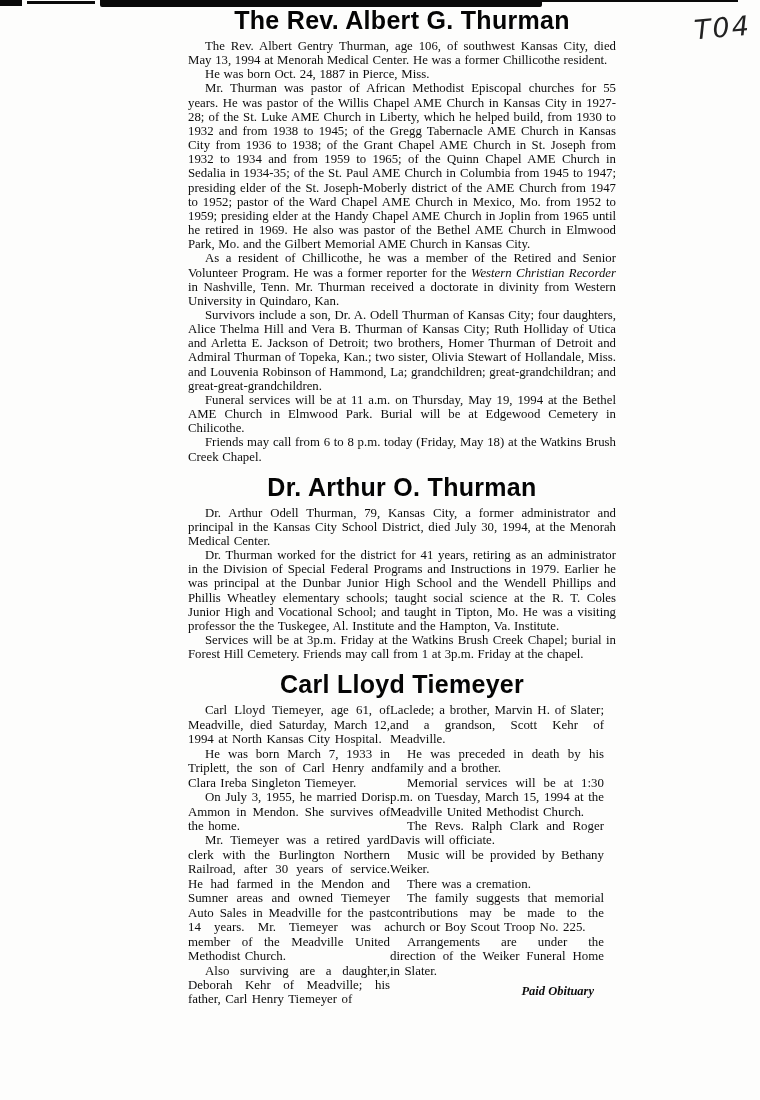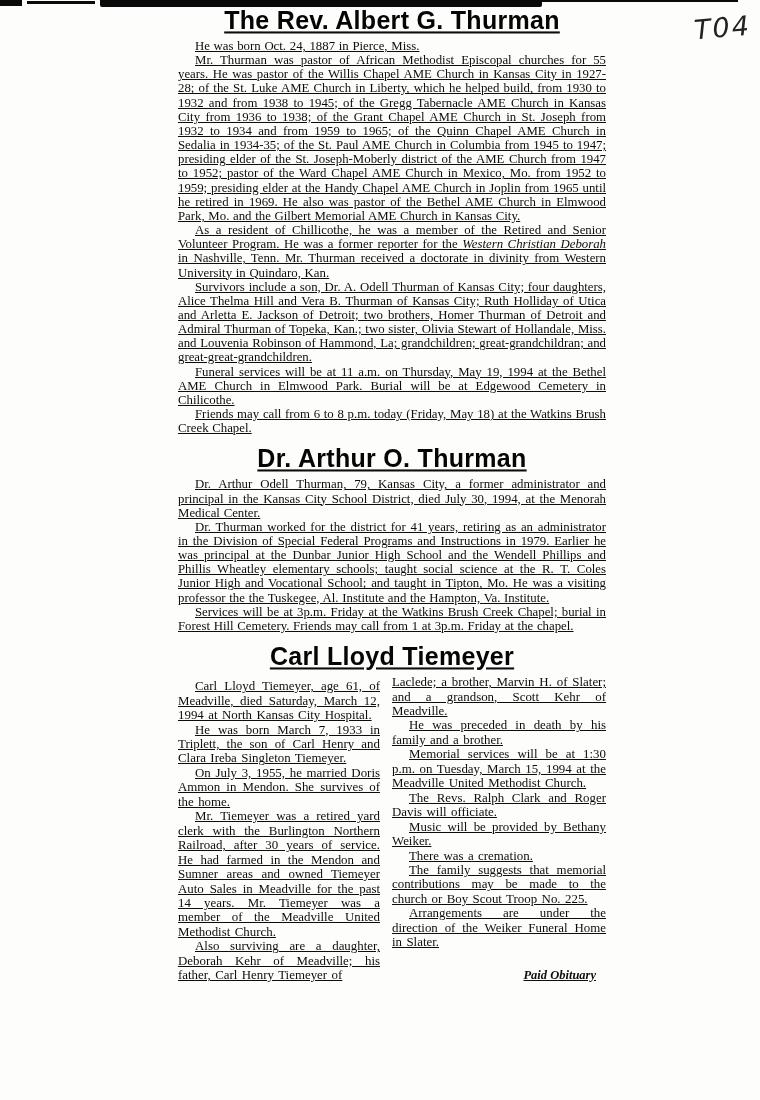--- a/index.html
+++ b/index.html
@@ -29,23 +29,22 @@
     font-size: 27px;
     letter-spacing: 2px;
     color: #222;
     transform: rotate(-5deg);
     white-space: nowrap;
   }
 
   
   .content {
     position: absolute;
-    left: 178px; top: 6px;
+    left: 188px; top: 6px;
     width: 428px;
-    text-decoration: underline;
   }
 
   .obit-title {
     font-family: "Liberation Sans", "DejaVu Sans", sans-serif;
     font-weight: 700;
     font-size: 25px;
     letter-spacing: 0.3px;
     text-align: center;
     margin: 0 0 4px 0;
     color: #050505;
@@ -56,32 +55,32 @@
   .para {
     margin: 0;
     font-size: 12.8px;
     line-height: 14.15px;
     text-align: justify;
     text-indent: 17px;
     word-spacing: 0.5px;
   }
   .para.noindent { text-indent: 0; }
 
-  .columns { display: flex; gap: 12px; align-items: flex-end; }
+  .columns { display: flex; align-items: flex-start; }
   .col-left  { width: 202px; }
   .col-right { width: 214px; }
   .columns .para { font-size: 12.9px; line-height: 14.45px; word-spacing: 1.2px; }
 
   .paid {
     font-size: 12.5px;
     font-style: italic;
     font-weight: 700;
     text-align: right;
     padding-right: 10px;
-    margin-top: 18px;
+    margin-top: 6px;
     font-family: "Liberation Serif", serif;
   }
   i { font-style: italic; }
 </style>
 </head>
 <body>
 
 <div class="page">
 
   <div class="scan-mark mark-1"></div>
@@ -89,23 +88,24 @@
   <div class="scan-mark mark-3"></div>
   <div class="scan-mark mark-4"></div>
 
   <div class="annotation">T04</div>
 
   <div class="content">
 
     <section class="section-1">
       <h1 class="obit-title">The Rev. Albert G. Thurman</h1>
       <div>
+          <p class="para">The Rev. Albert Gentry Thurman, age 106, of southwest Kansas City, died May 13, 1994 at Menorah Medical Center. He was a former Chillicothe resident.</p>
           <p class="para">He was born Oct. 24, 1887 in Pierce, Miss.</p>
           <p class="para">Mr. Thurman was pastor of African Methodist Episcopal churches for 55 years. He was pastor of the Willis Chapel AME Church in Kansas City in 1927-28; of the St. Luke AME Church in Liberty, which he helped build, from 1930 to 1932 and from 1938 to 1945; of the Gregg Tabernacle AME Church in Kansas City from 1936 to 1938; of the Grant Chapel AME Church in St. Joseph from 1932 to 1934 and from 1959 to 1965; of the Quinn Chapel AME Church in Sedalia in 1934-35; of the St. Paul AME Church in Columbia from 1945 to 1947; presiding elder of the St. Joseph-Moberly district of the AME Church from 1947 to 1952; pastor of the Ward Chapel AME Church in Mexico, Mo. from 1952 to 1959; presiding elder at the Handy Chapel AME Church in Joplin from 1965 until he retired in 1969. He also was pastor of the Bethel AME Church in Elmwood Park, Mo. and the Gilbert Memorial AME Church in Kansas City.</p>
-          <p class="para">As a resident of Chillicothe, he was a member of the Retired and Senior Volunteer Program. He was a former reporter for the <i>Western Christian Deborah</i> in Nashville, Tenn. Mr. Thurman received a doctorate in divinity from Western University in Quindaro, Kan.</p>
+          <p class="para">As a resident of Chillicothe, he was a member of the Retired and Senior Volunteer Program. He was a former reporter for the <i>Western Christian Recorder</i> in Nashville, Tenn. Mr. Thurman received a doctorate in divinity from Western University in Quindaro, Kan.</p>
           <p class="para">Survivors include a son, Dr. A. Odell Thurman of Kansas City; four daughters, Alice Thelma Hill and Vera B. Thurman of Kansas City; Ruth Holliday of Utica and Arletta E. Jackson of Detroit; two brothers, Homer Thurman of Detroit and Admiral Thurman of Topeka, Kan.; two sister, Olivia Stewart of Hollandale, Miss. and Louvenia Robinson of Hammond, La; grandchildren; great-grandchildran; and great-great-grandchildren.</p>
           <p class="para">Funeral services will be at 11 a.m. on Thursday, May 19, 1994 at the Bethel AME Church in Elmwood Park. Burial will be at Edgewood Cemetery in Chilicothe.</p>
           <p class="para">Friends may call from 6 to 8 p.m. today (Friday, May 18) at the Watkins Brush Creek Chapel.</p>
         </div>
     </section>
 
     <section class="section-2">
       <h1 class="obit-title">Dr. Arthur O. Thurman</h1>
       <div>
           <p class="para">Dr. Arthur Odell Thurman, 79, Kansas City, a former administrator and principal in the Kansas City School District, died July 30, 1994, at the Menorah Medical Center.</p>

